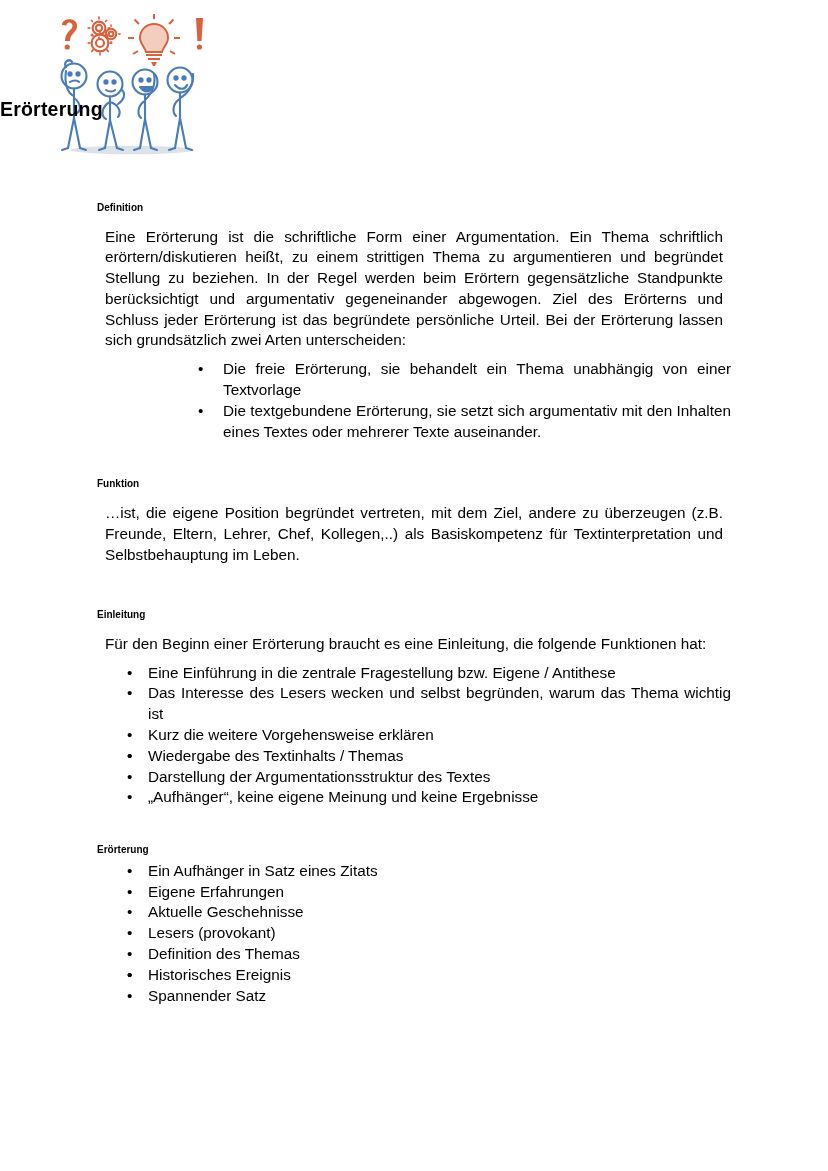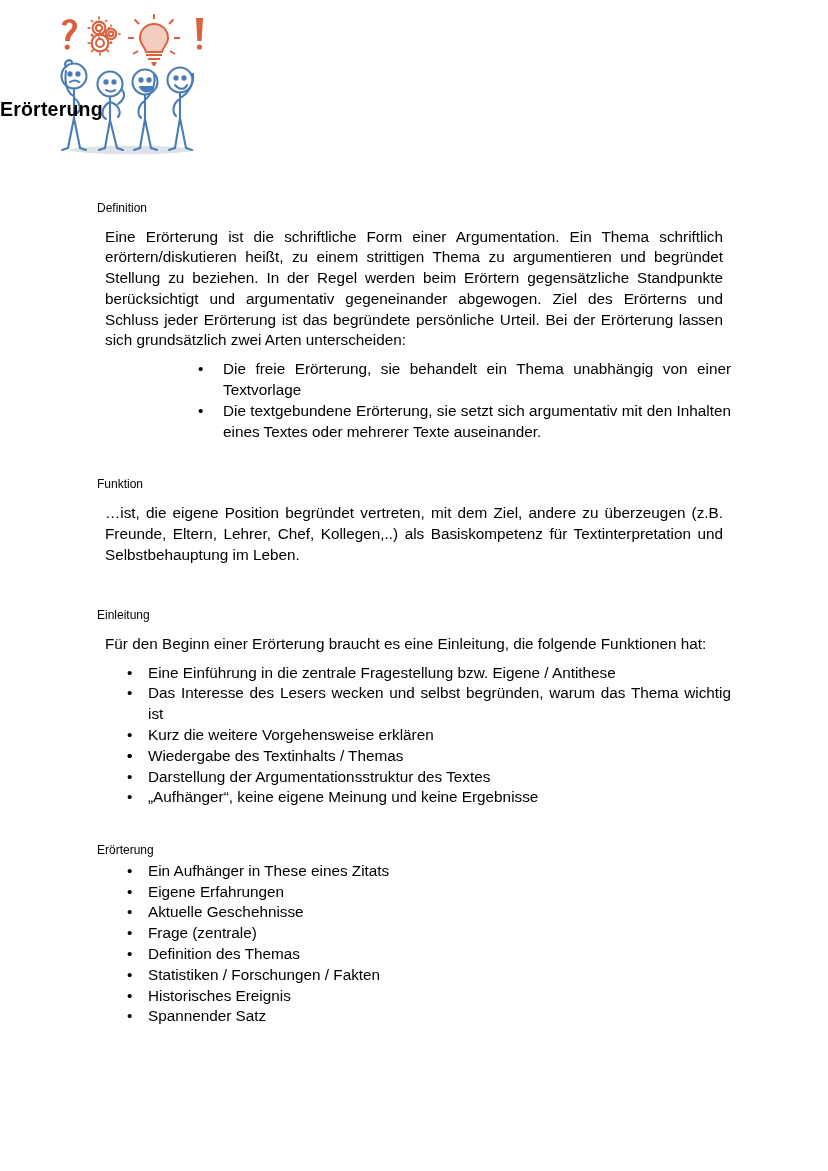--- a/index.html
+++ b/index.html
@@ -53,22 +53,22 @@
     left: 97px;
     top: 198px;
     width: 634px;
   }
 
   .section {
     margin-bottom: 0;
   }
 
   .section-heading {
-    font-size: 12px;
-    font-weight: normal;
+    font-size: 10px;
+    font-weight: bold;
     line-height: 20.5px;
     margin: 0;
   }
 
   .para {
     font-size: 15.3px;
     line-height: 20.8px;
     text-align: justify;
     margin: 8px;
     hyphens: none;
@@ -317,41 +317,40 @@
       </ul>
     </div>
 
     <div class="gap-lg"></div>
 
     <div class="section">
       <div class="section-heading">Erörterung</div>
       <ul class="bullets indent-std">
         <li class="no-justify">
           <span class="bullet-dot">•</span>
-          <span>Ein Aufhänger in These eines Zitats</span>
+          <span>Ein Aufhänger in Satz eines Zitats</span>
         </li>
         <li class="no-justify">
           <span class="bullet-dot">•</span>
           <span>Eigene Erfahrungen</span>
         </li>
         <li class="no-justify">
           <span class="bullet-dot">•</span>
           <span>Aktuelle Geschehnisse</span>
         </li>
         <li class="no-justify">
           <span class="bullet-dot">•</span>
-          <span>Frage (zentrale)</span>
+          <span>Lesers (provokant)</span>
         </li>
         <li class="no-justify">
           <span class="bullet-dot">•</span>
           <span>Definition des Themas</span>
         </li>
         <li class="no-justify">
           <span class="bullet-dot">•</span>
-          <span>Statistiken / Forschungen / Fakten</span>
         </li>
         <li class="no-justify">
           <span class="bullet-dot">•</span>
           <span>Historisches Ereignis</span>
         </li>
         <li class="no-justify">
           <span class="bullet-dot">•</span>
           <span>Spannender Satz</span>
         </li>
       </ul>

